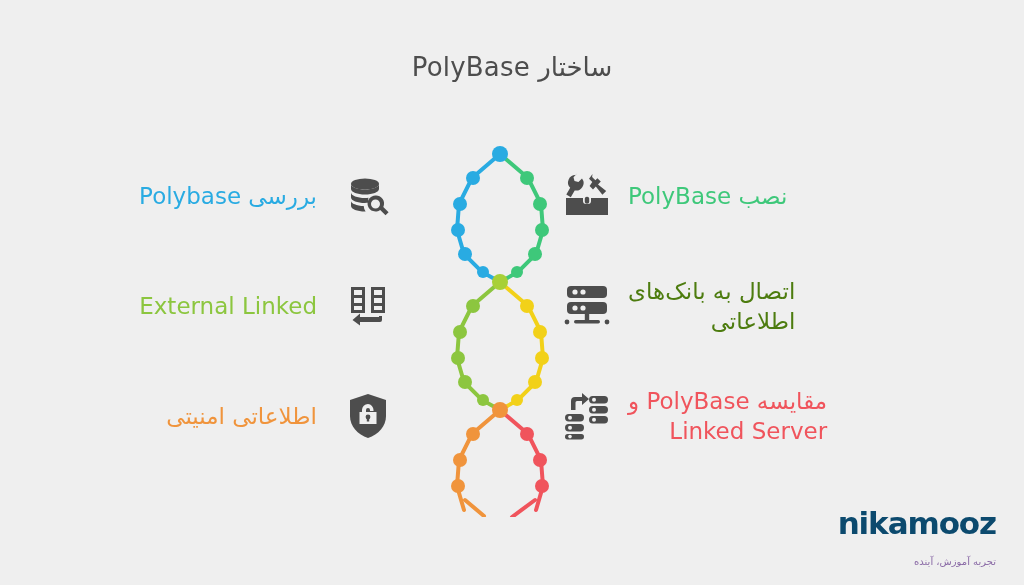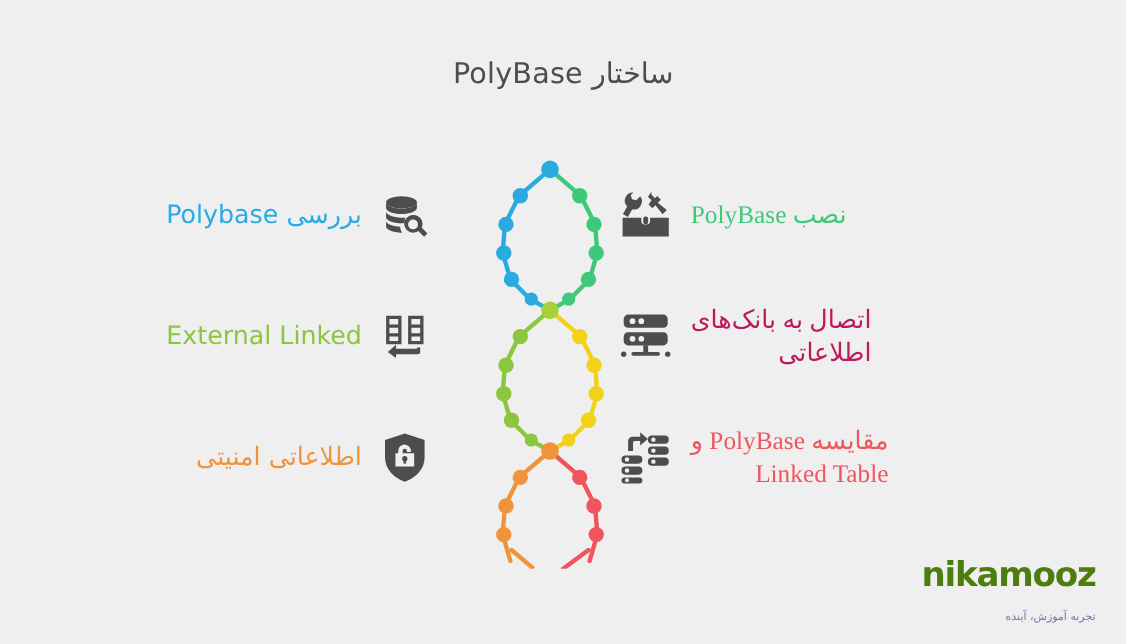--- a/index.html
+++ b/index.html
@@ -38,34 +38,34 @@
   #left-column  { left: 15px;  }
   #right-column { left: 560px; }
 
   .item {
     position: absolute;
     display: flex;
     align-items: center;
     height: 72px;
   }
   .item-l { right: 0; flex-direction: row; justify-content: flex-end; width: 380px; }
-  .item-r { left: 0;  flex-direction: row; justify-content: flex-start; width: 380px; font-family: Liberation Serif, serif; }
+  .item-r { left: 0;  flex-direction: row; justify-content: flex-start; width: 380px; }
 
   .item-row-0 { top: 0px;   }
   .item-row-1 { top: 110px; }
   .item-row-2 { top: 220px; }
 
   .item-label {
     direction: rtl;
     font-size: 23px;
     line-height: 1.32;
     white-space: pre-line;
     font-weight: 400;
   }
-  .item-l .item-label { text-align: right; margin-right: 12px; }
+  .item-l .item-label { text-align: right; margin-right: 24px; }
   .item-r .item-label { text-align: right; margin-left: 14px;  }
 
   .icon-box {
     width: 54px;
     height: 54px;
     flex: 0 0 54px;
     display: flex;
     align-items: center;
     justify-content: center;
   }
@@ -85,21 +85,21 @@
     position: absolute;
     right: 28px;
     bottom: 18px;
     text-align: right;
     line-height: 1;
   }
   #brand-wordmark {
     font-family: "DejaVu Sans", "Liberation Sans", sans-serif;
     font-size: 31px;
     font-weight: bold;
-    color: #4d7c0f;
+    color: #0c4a6e;
     letter-spacing: -1.1px;
     display: block;
   }
   #brand-tagline {
     display: block;
     margin-top: 18px;
     font-size: 10px;
     color: #8a6aa6;
     direction: rtl;
     letter-spacing: 1.6px;
@@ -268,21 +268,21 @@
           <circle cx="21" cy="9" r="2.6" fill="#efefef"></circle>
           <circle cx="13" cy="25" r="2.6" fill="#efefef"></circle>
           <circle cx="21" cy="25" r="2.6" fill="#efefef"></circle>
           <rect x="22.8" y="31" width="4.4" height="7"></rect>
           <rect x="12" y="37" width="26" height="3.4" rx="1.7"></rect>
           <circle cx="5" cy="39" r="2.4"></circle>
           <circle cx="45" cy="39" r="2.4"></circle>
         </g>
       </svg>
     </span>
-    <span class="item-label" style="color:#be185d">اتصال به بانک‌های
+    <span class="item-label" style="color:#4d7c0f">اتصال به بانک‌های
 اطلاعاتی</span>
   </div>
 
   <div class="item item-r item-row-2">
     <span class="icon-box">
       <svg width="50" height="48" viewBox="0 0 50 48">
         <g fill="#4d4d4d">
           <rect x="27" y="4" width="19" height="7.5" rx="3.7"></rect>
           <rect x="27" y="14" width="19" height="7.5" rx="3.7"></rect>
           <rect x="27" y="24" width="19" height="7.5" rx="3.7"></rect>
@@ -293,20 +293,20 @@
           <rect x="3" y="32" width="19" height="7.5" rx="3.7"></rect>
           <rect x="3" y="42" width="19" height="5.5" rx="2.7"></rect>
           <circle cx="8" cy="25.7" r="2" fill="#efefef"></circle>
           <circle cx="8" cy="35.7" r="2" fill="#efefef"></circle>
           <circle cx="8" cy="44.6" r="1.8" fill="#efefef"></circle>
           <path d="M9 18V9a4 4 0 0 1 4-4h7V1l7 6-7 6v-4h-5a1.5 1.5 0 0 0-1.5 1.5V18H9z"></path>
         </g>
       </svg>
     </span>
     <span class="item-label" style="color:#f0545c">مقایسه PolyBase و
-Linked Table</span>
+Linked Server</span>
   </div>
 </div>
 
 <div id="brand-logo">
   <span id="brand-wordmark">nikamooz</span>
   <span id="brand-tagline">تجربه آموزش، آینده</span>
 </div>
 
 </body></html>

